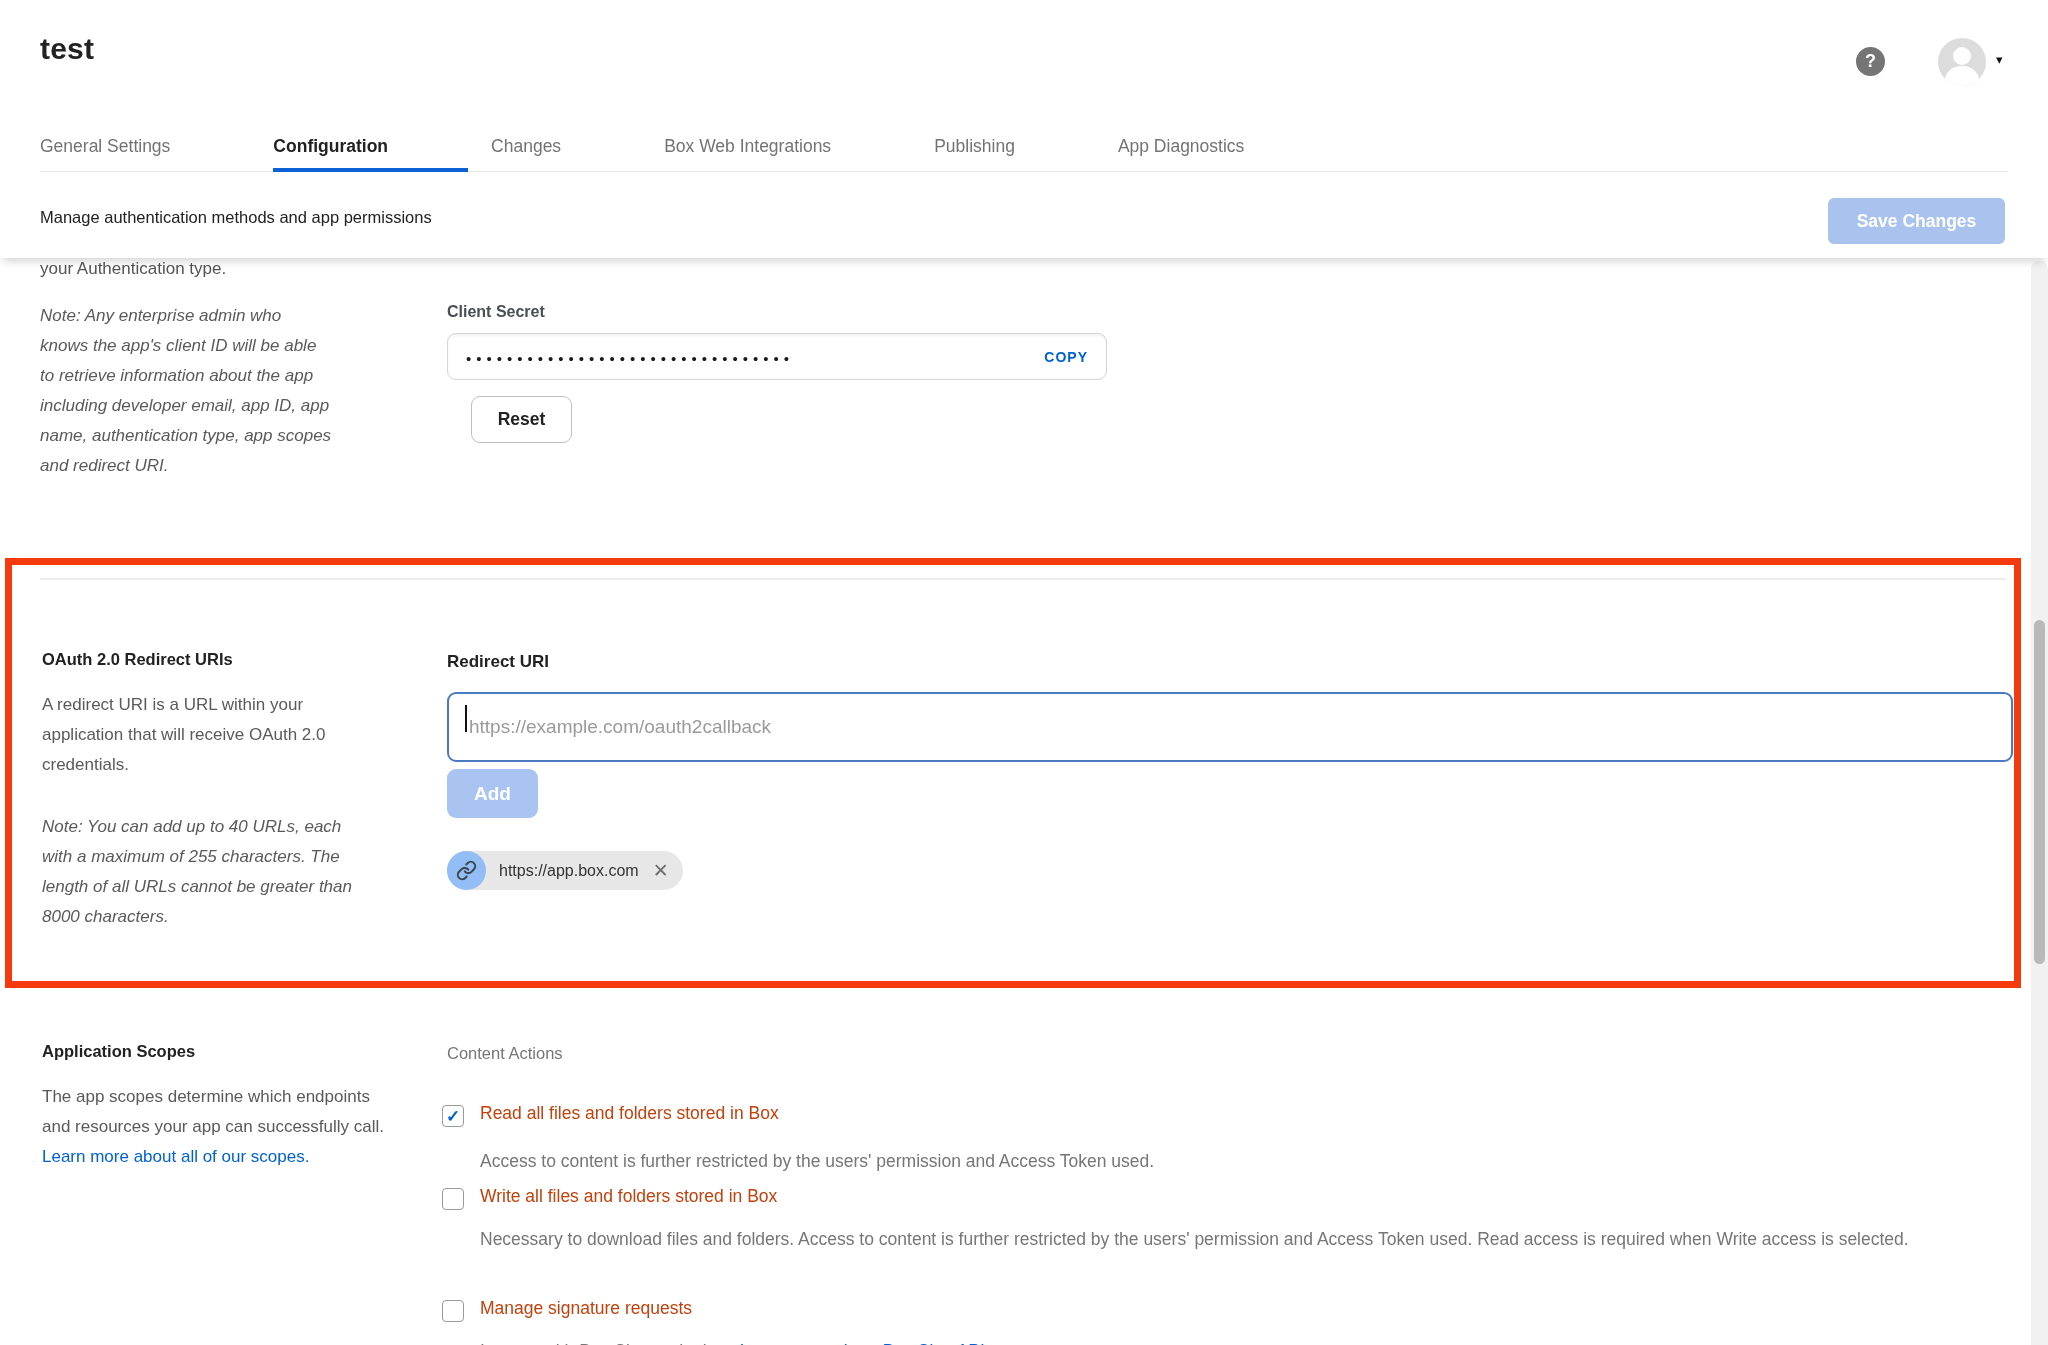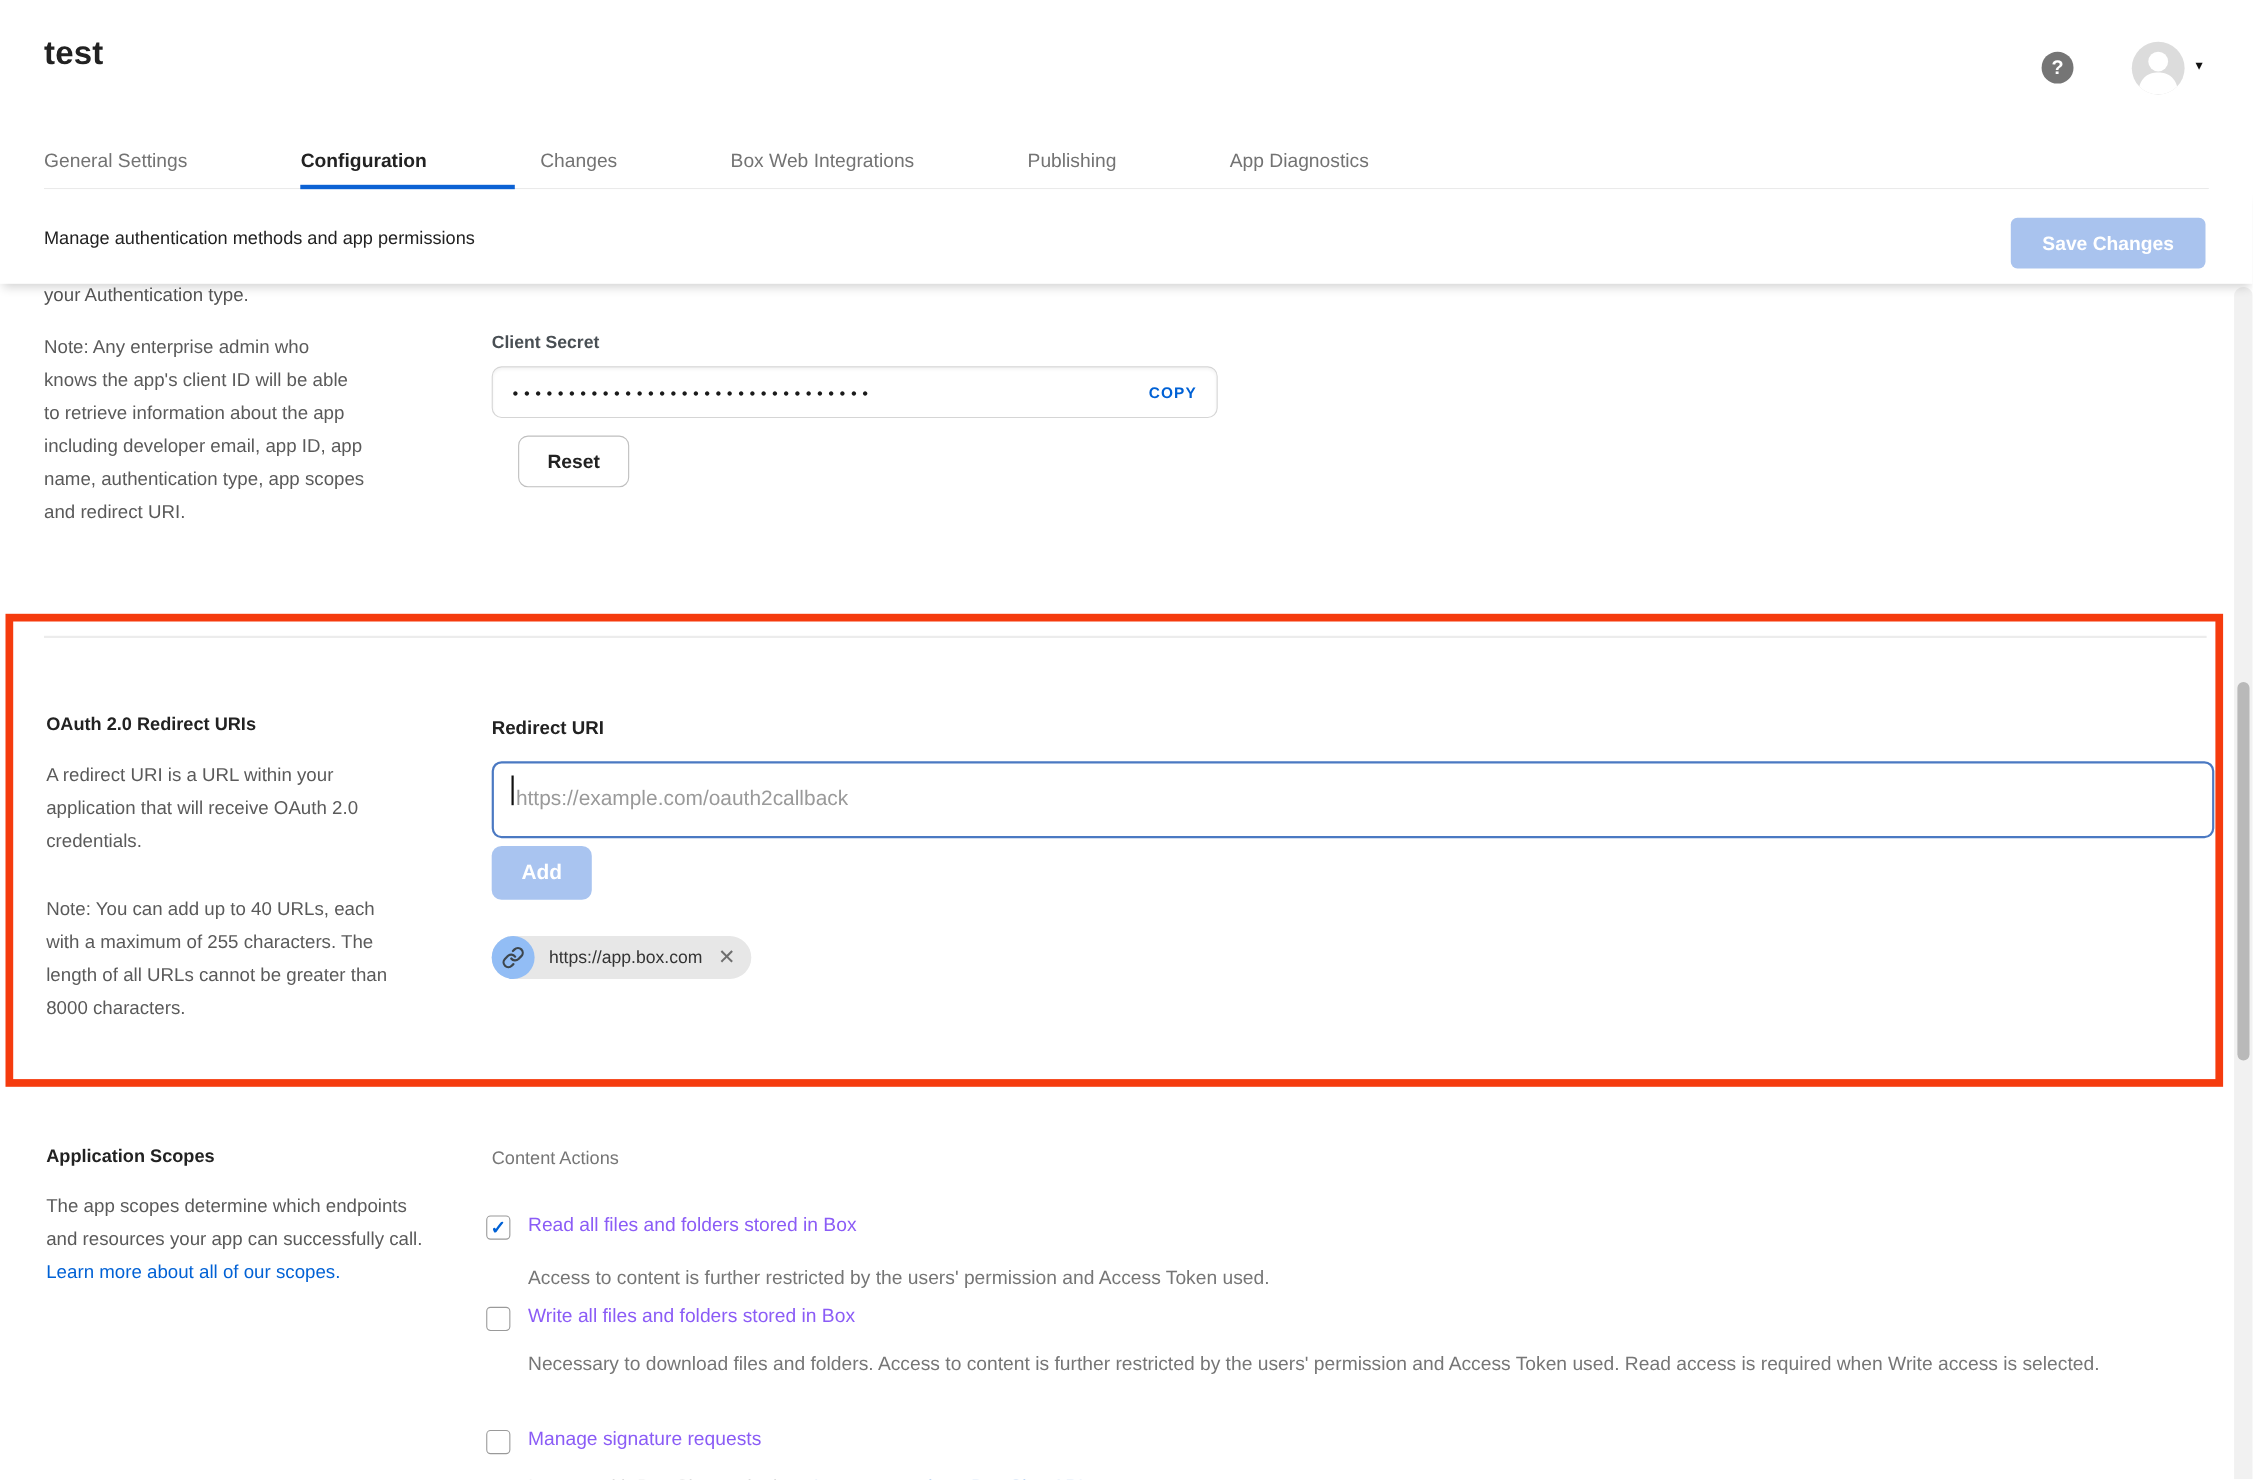--- a/index.html
+++ b/index.html
@@ -24,21 +24,21 @@
   
   .toolbar { position:absolute; left:0; top:172px; width:2048px; height:86px; background:#fff; z-index:5;
              box-shadow:0 6px 9px -3px rgba(0,0,0,.18); }
   .toolbar-subtitle { position:absolute; left:40px; top:36px; font-size:16.5px; color:#222; font-weight:500; }
   .save-btn { position:absolute; left:1828px; top:26px; width:177px; height:46px; border:none; border-radius:6px;
               background:#a9c3ee; color:#fff; font-family:inherit; font-size:17.5px; font-weight:700; cursor:pointer; }
 
   
   .col-label { font-size:16px; font-weight:700; color:#494f54; }
   .body-text { font-size:17px; line-height:30px; color:#5a5a5a; }
-  .note-text { }
+  .note-text { font-style:italic; }
   .link { color:#0061d5; cursor:pointer; text-decoration:none; }
 
   
   .truncated-line { position:absolute; left:40px; top:259px; font-size:17px; color:#545454; }
   .auth-note { position:absolute; left:40px; top:301px; width:292px; }
   .cs-label { position:absolute; left:447px; top:303px; }
   .secret-box { position:absolute; left:447px; top:333px; width:660px; height:47px; background:#fff;
                 border:1px solid #d5d5d5; border-radius:9px; box-shadow:inset 0 2px 3px rgba(0,0,0,.05);
                 display:flex; align-items:center; padding:0 18px; }
   .secret-dots { flex:1; font-size:15px; letter-spacing:5px; color:#1a1a1a; line-height:1;
@@ -70,21 +70,21 @@
   .chip-x { font-size:19px; color:#6f6f6f; cursor:pointer; line-height:1; }
 
   
   .scopes-heading { position:absolute; left:42px; top:1042px; font-size:16.5px; font-weight:700; color:#222; }
   .scopes-desc { position:absolute; left:42px; top:1082px; width:352px; }
   .ca-label { position:absolute; left:447px; top:1044px; font-size:16.5px; color:#767676; }
   .scope-row { position:absolute; left:442px; }
   .checkbox { position:absolute; left:0; top:2px; width:22px; height:22px; border:1.5px solid #9a9a9a; border-radius:4px;
               background:#fff; display:flex; align-items:center; justify-content:center; cursor:pointer;
               font-size:17px; font-weight:700; color:#0061d5; }
-  .scope-label { position:absolute; left:38px; top:0; font-size:17.5px; color:#8b5cf6; white-space:nowrap; }
+  .scope-label { position:absolute; left:38px; top:0; font-size:17.5px; color:#c2410c; white-space:nowrap; }
   .scope-desc { position:absolute; left:38px; font-size:17.5px; line-height:29px; color:#767676; width:1528px; }
 
   
   .scrollbar-track { position:absolute; left:2031px; top:261px; width:17px; height:1084px; background:#f1f1f1; border-radius:8px 8px 0 0; }
   .scrollbar-thumb { position:absolute; left:3px; top:359px; width:11px; height:344px; background:#b9b9b9; border-radius:6px; cursor:grab; }
 </style>
 </head>
 <body>
 
 <div class="page">

